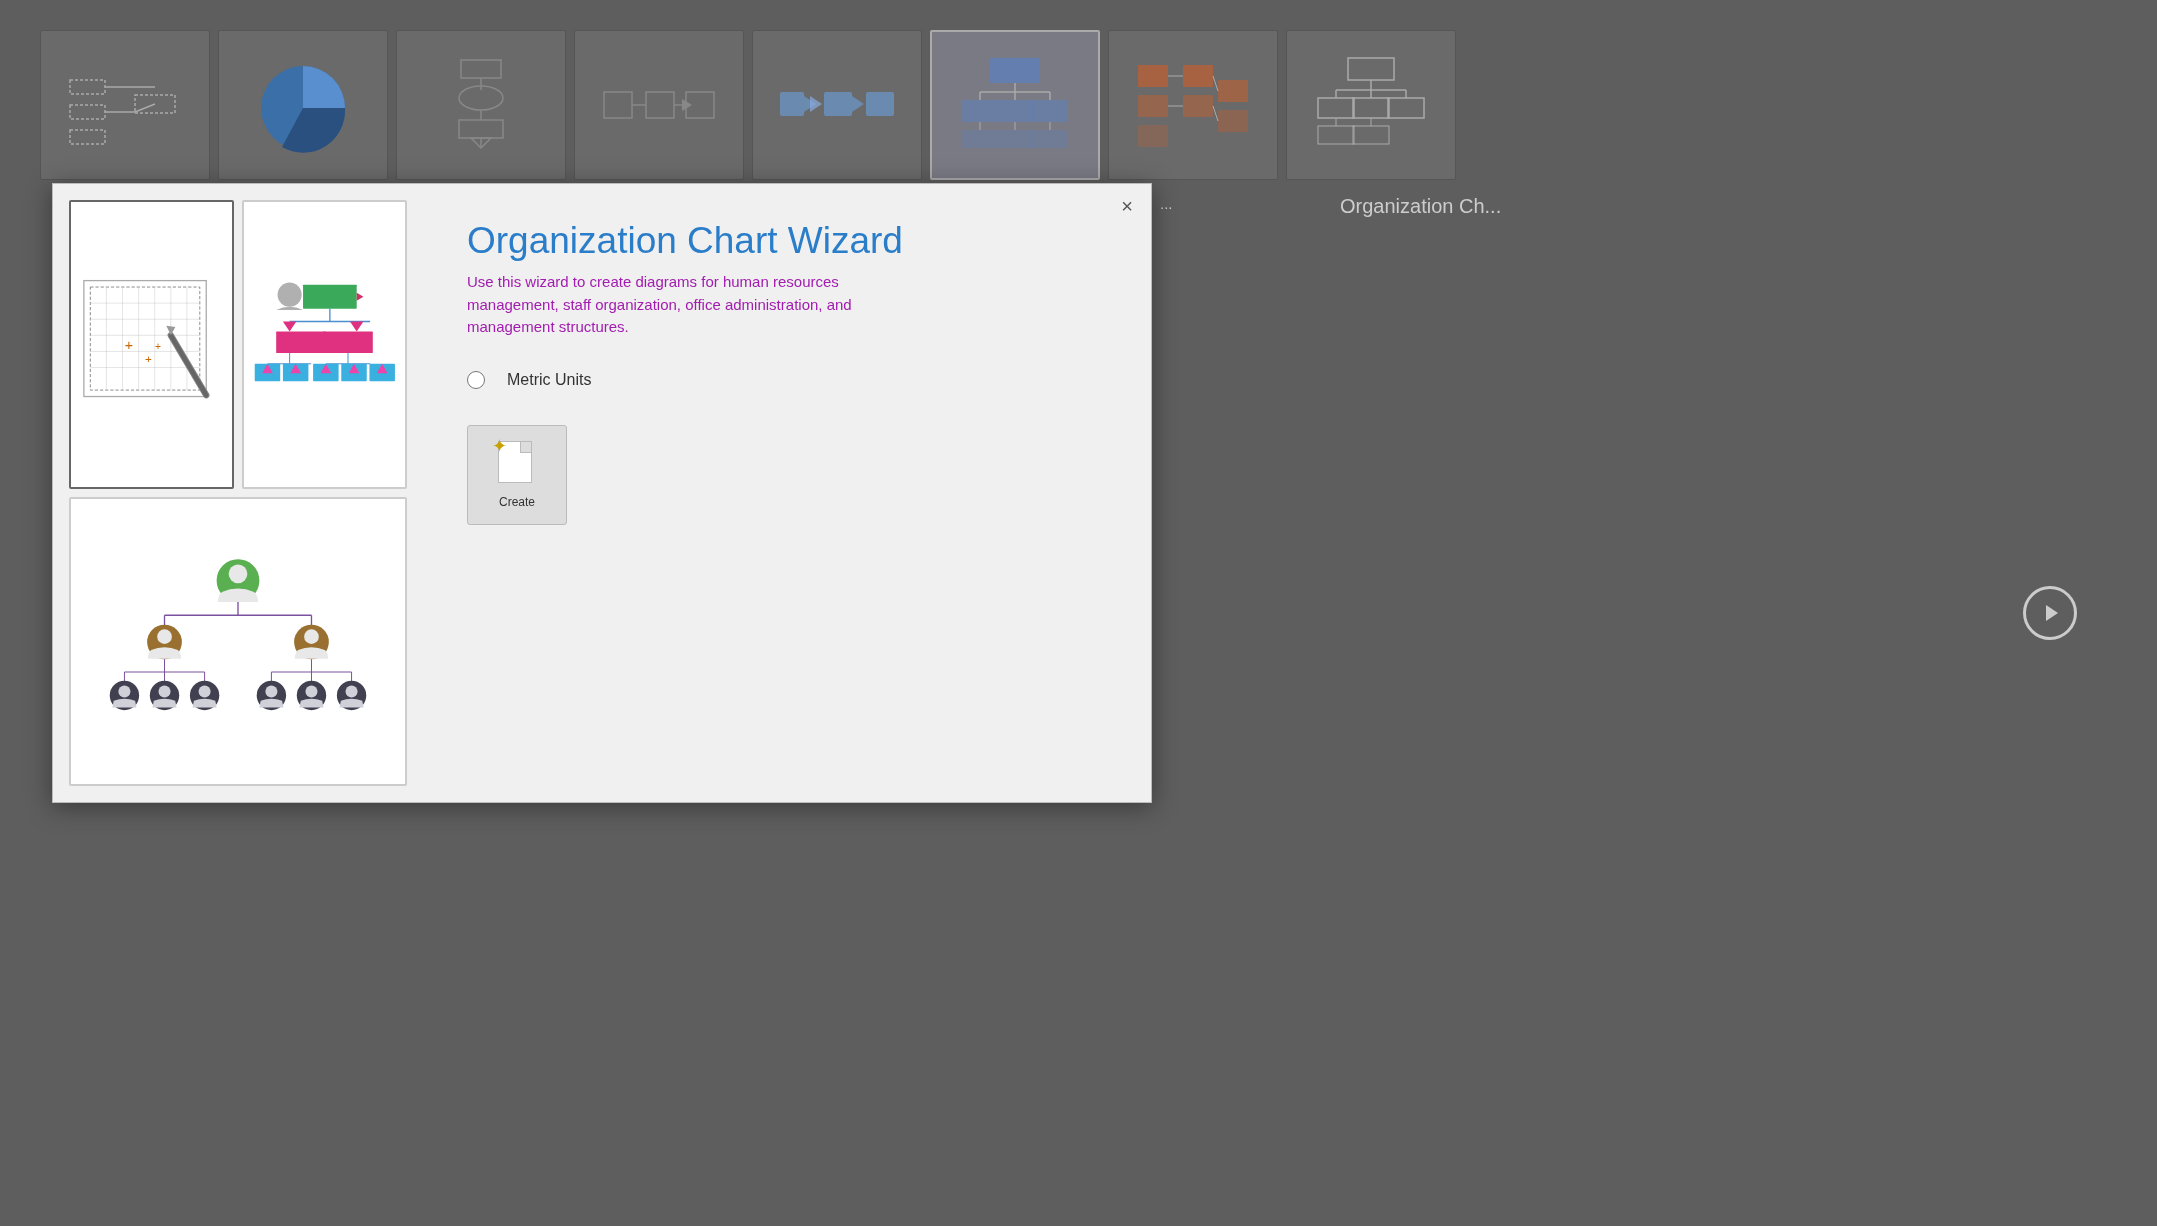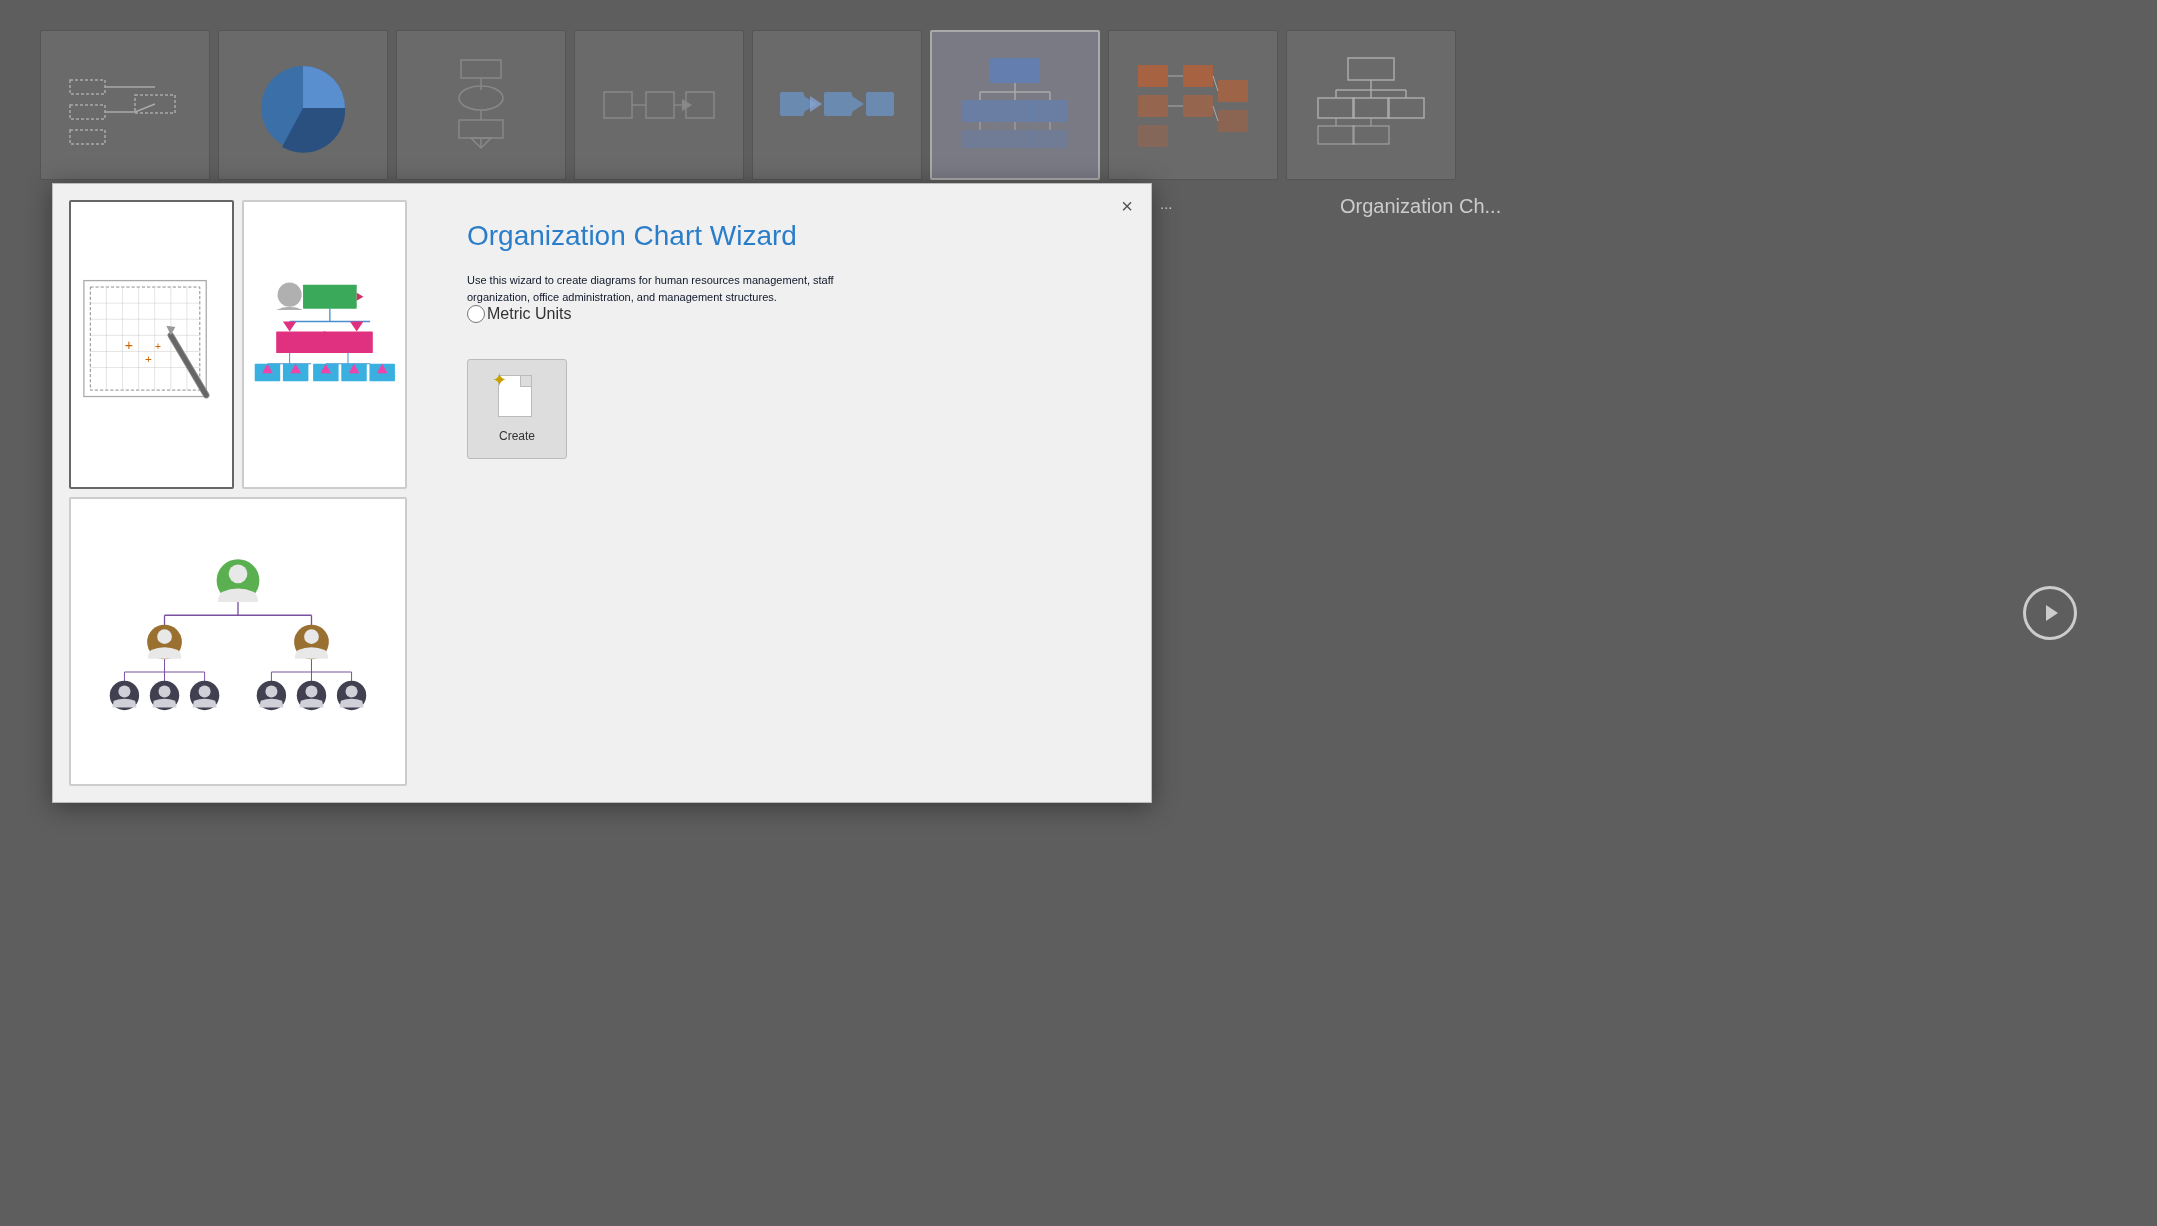--- a/index.html
+++ b/index.html
@@ -119,44 +119,45 @@
       cursor: pointer;
       font-size: 20px;
       color: #555;
       display: flex;
       align-items: center;
       justify-content: center;
       border-radius: 3px;
     }
 
     .dialog-title {
-      font-size: 28px;
+      font-size: 37px;
       font-weight: 300;
       color: #2a7dc9;
-      margin-bottom: 20px;
+      margin-bottom: 9px;
     }
 
     .dialog-description {
-      font-size: 11px;
-      color: #0f172a;
+      font-size: 15px;
+      color: #a21caf;
       line-height: 1.5;
+      margin-bottom: 32px;
       max-width: 420px;
     }
 
     .radio-group {
       display: flex;
       flex-direction: column;
       gap: 14px;
       margin-bottom: 36px;
     }
 
     .radio-item {
       display: flex;
       align-items: flex-start;
-      gap: 2px;
+      gap: 22px;
       cursor: pointer;
       font-size: 16px;
       color: #333;
     }
 
     .radio-item input[type="radio"] {
       width: 18px;
       height: 18px;
       cursor: pointer;
       accent-color: #2a7dc9;

